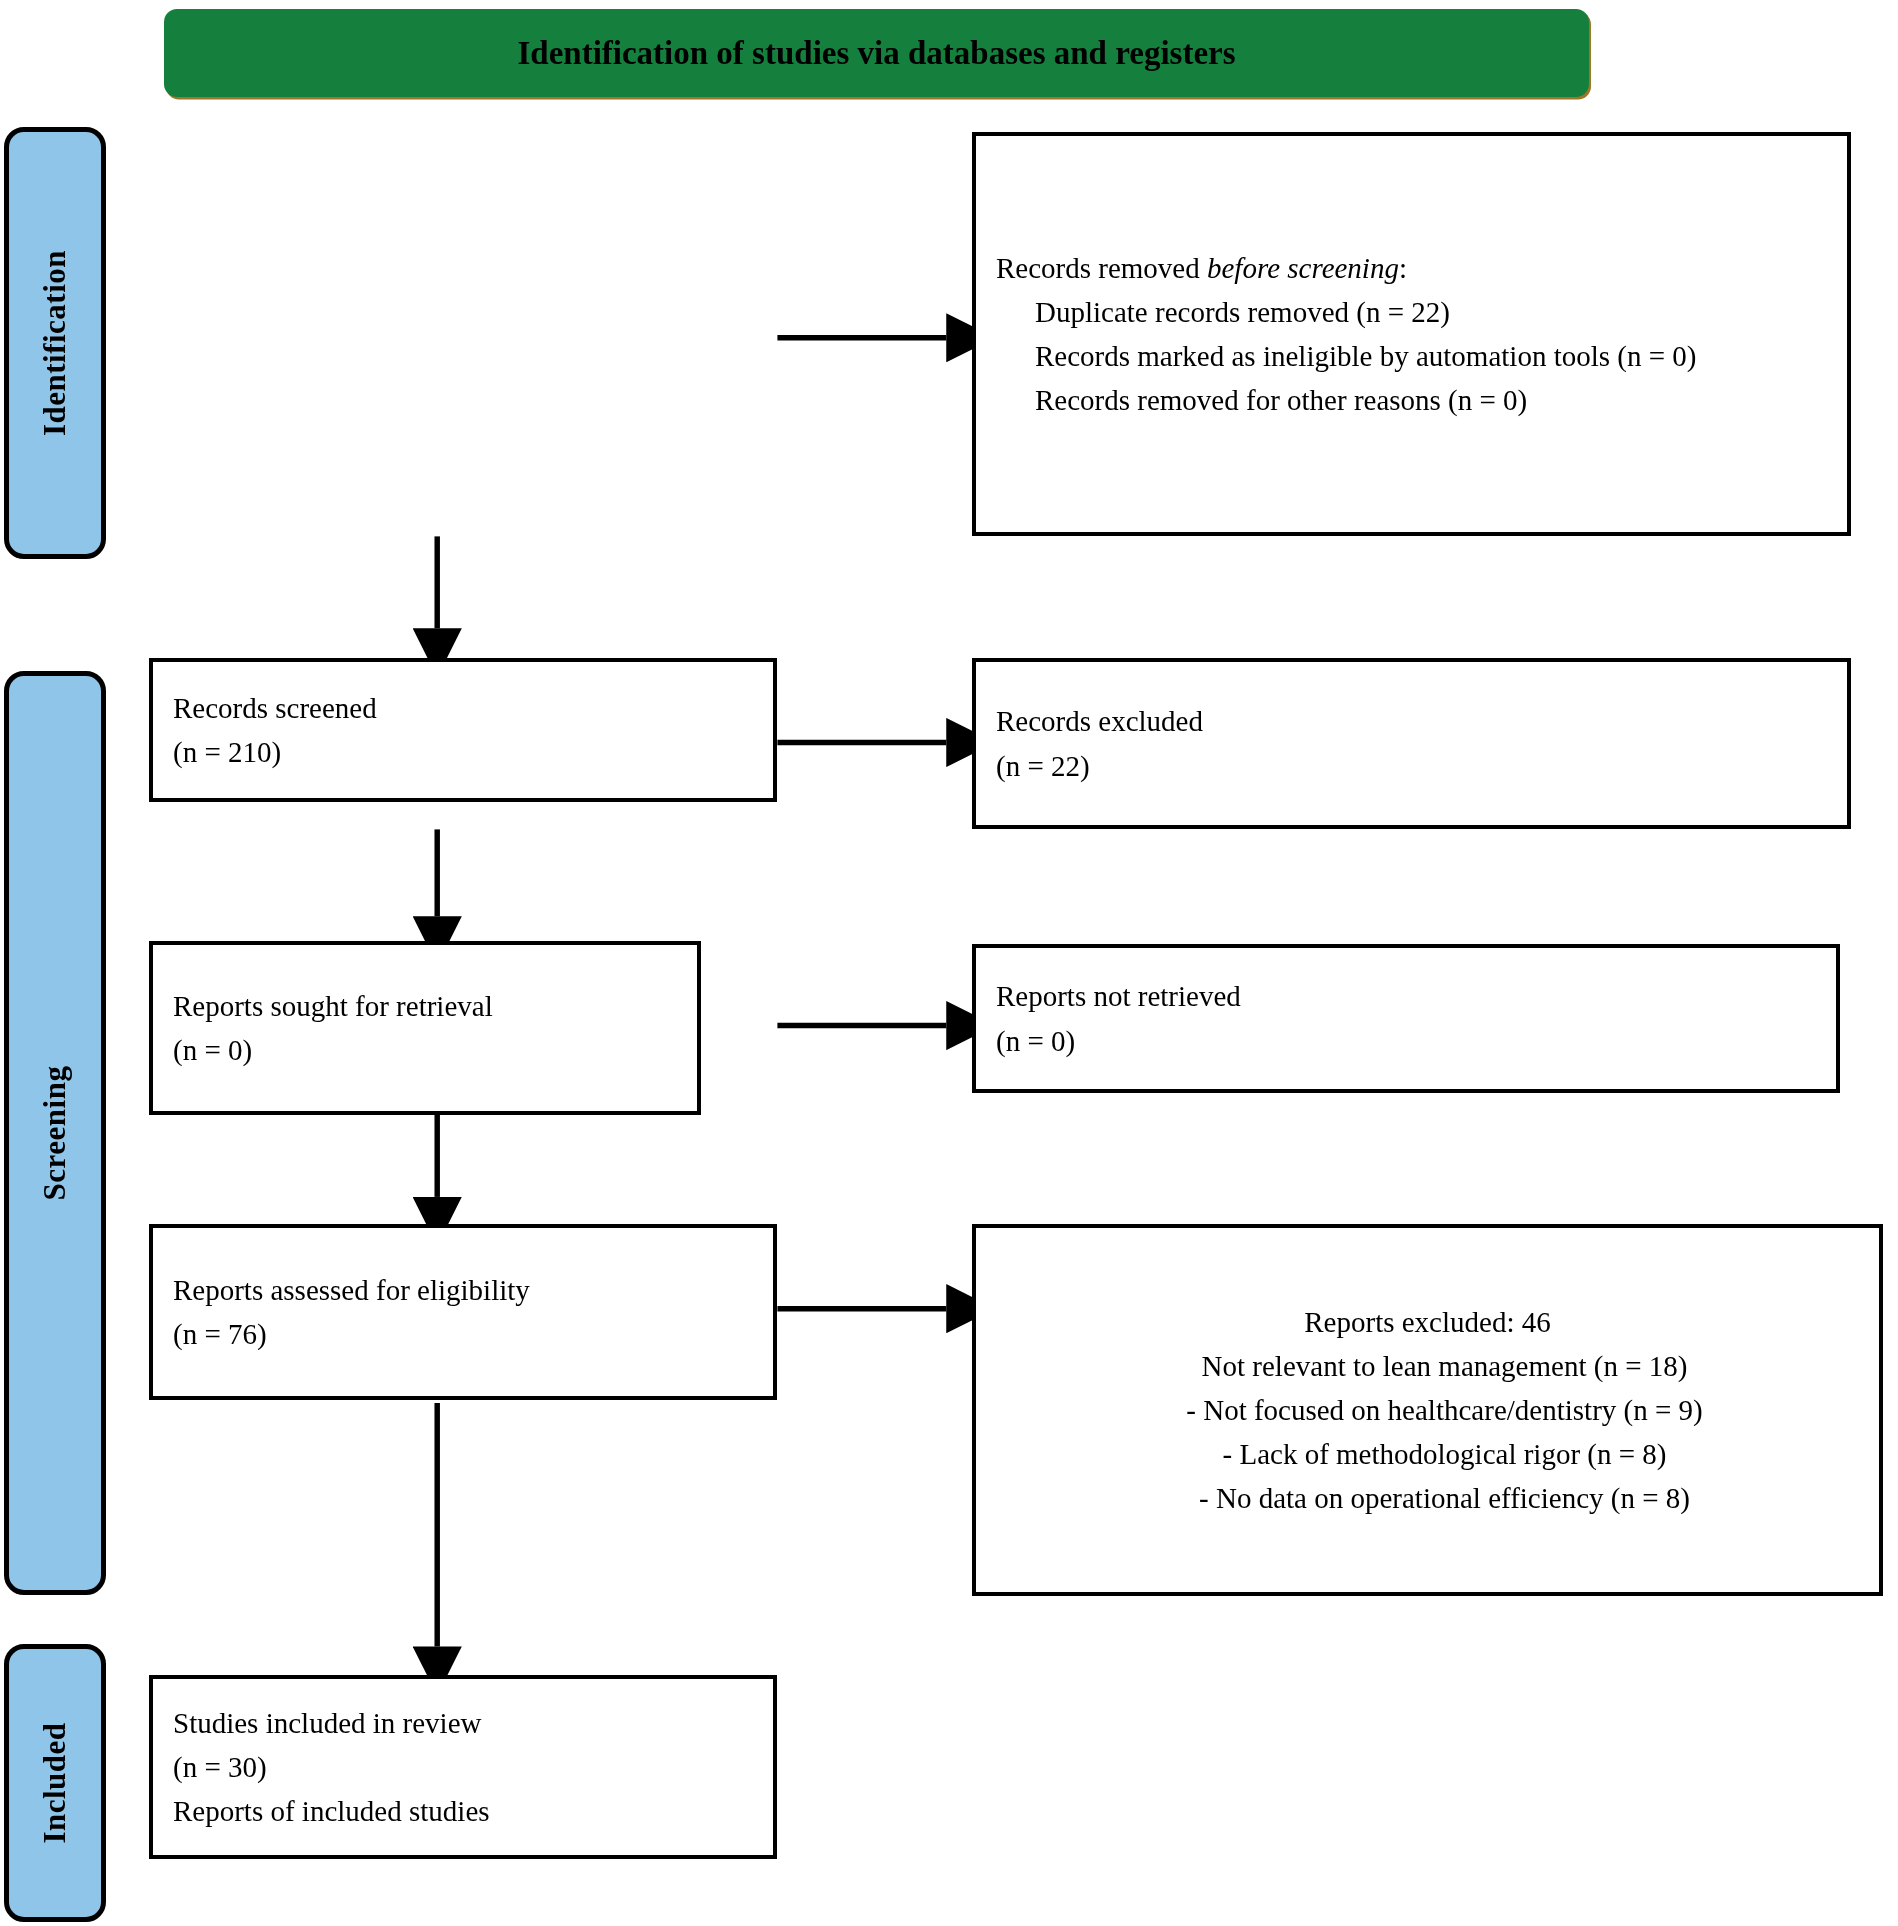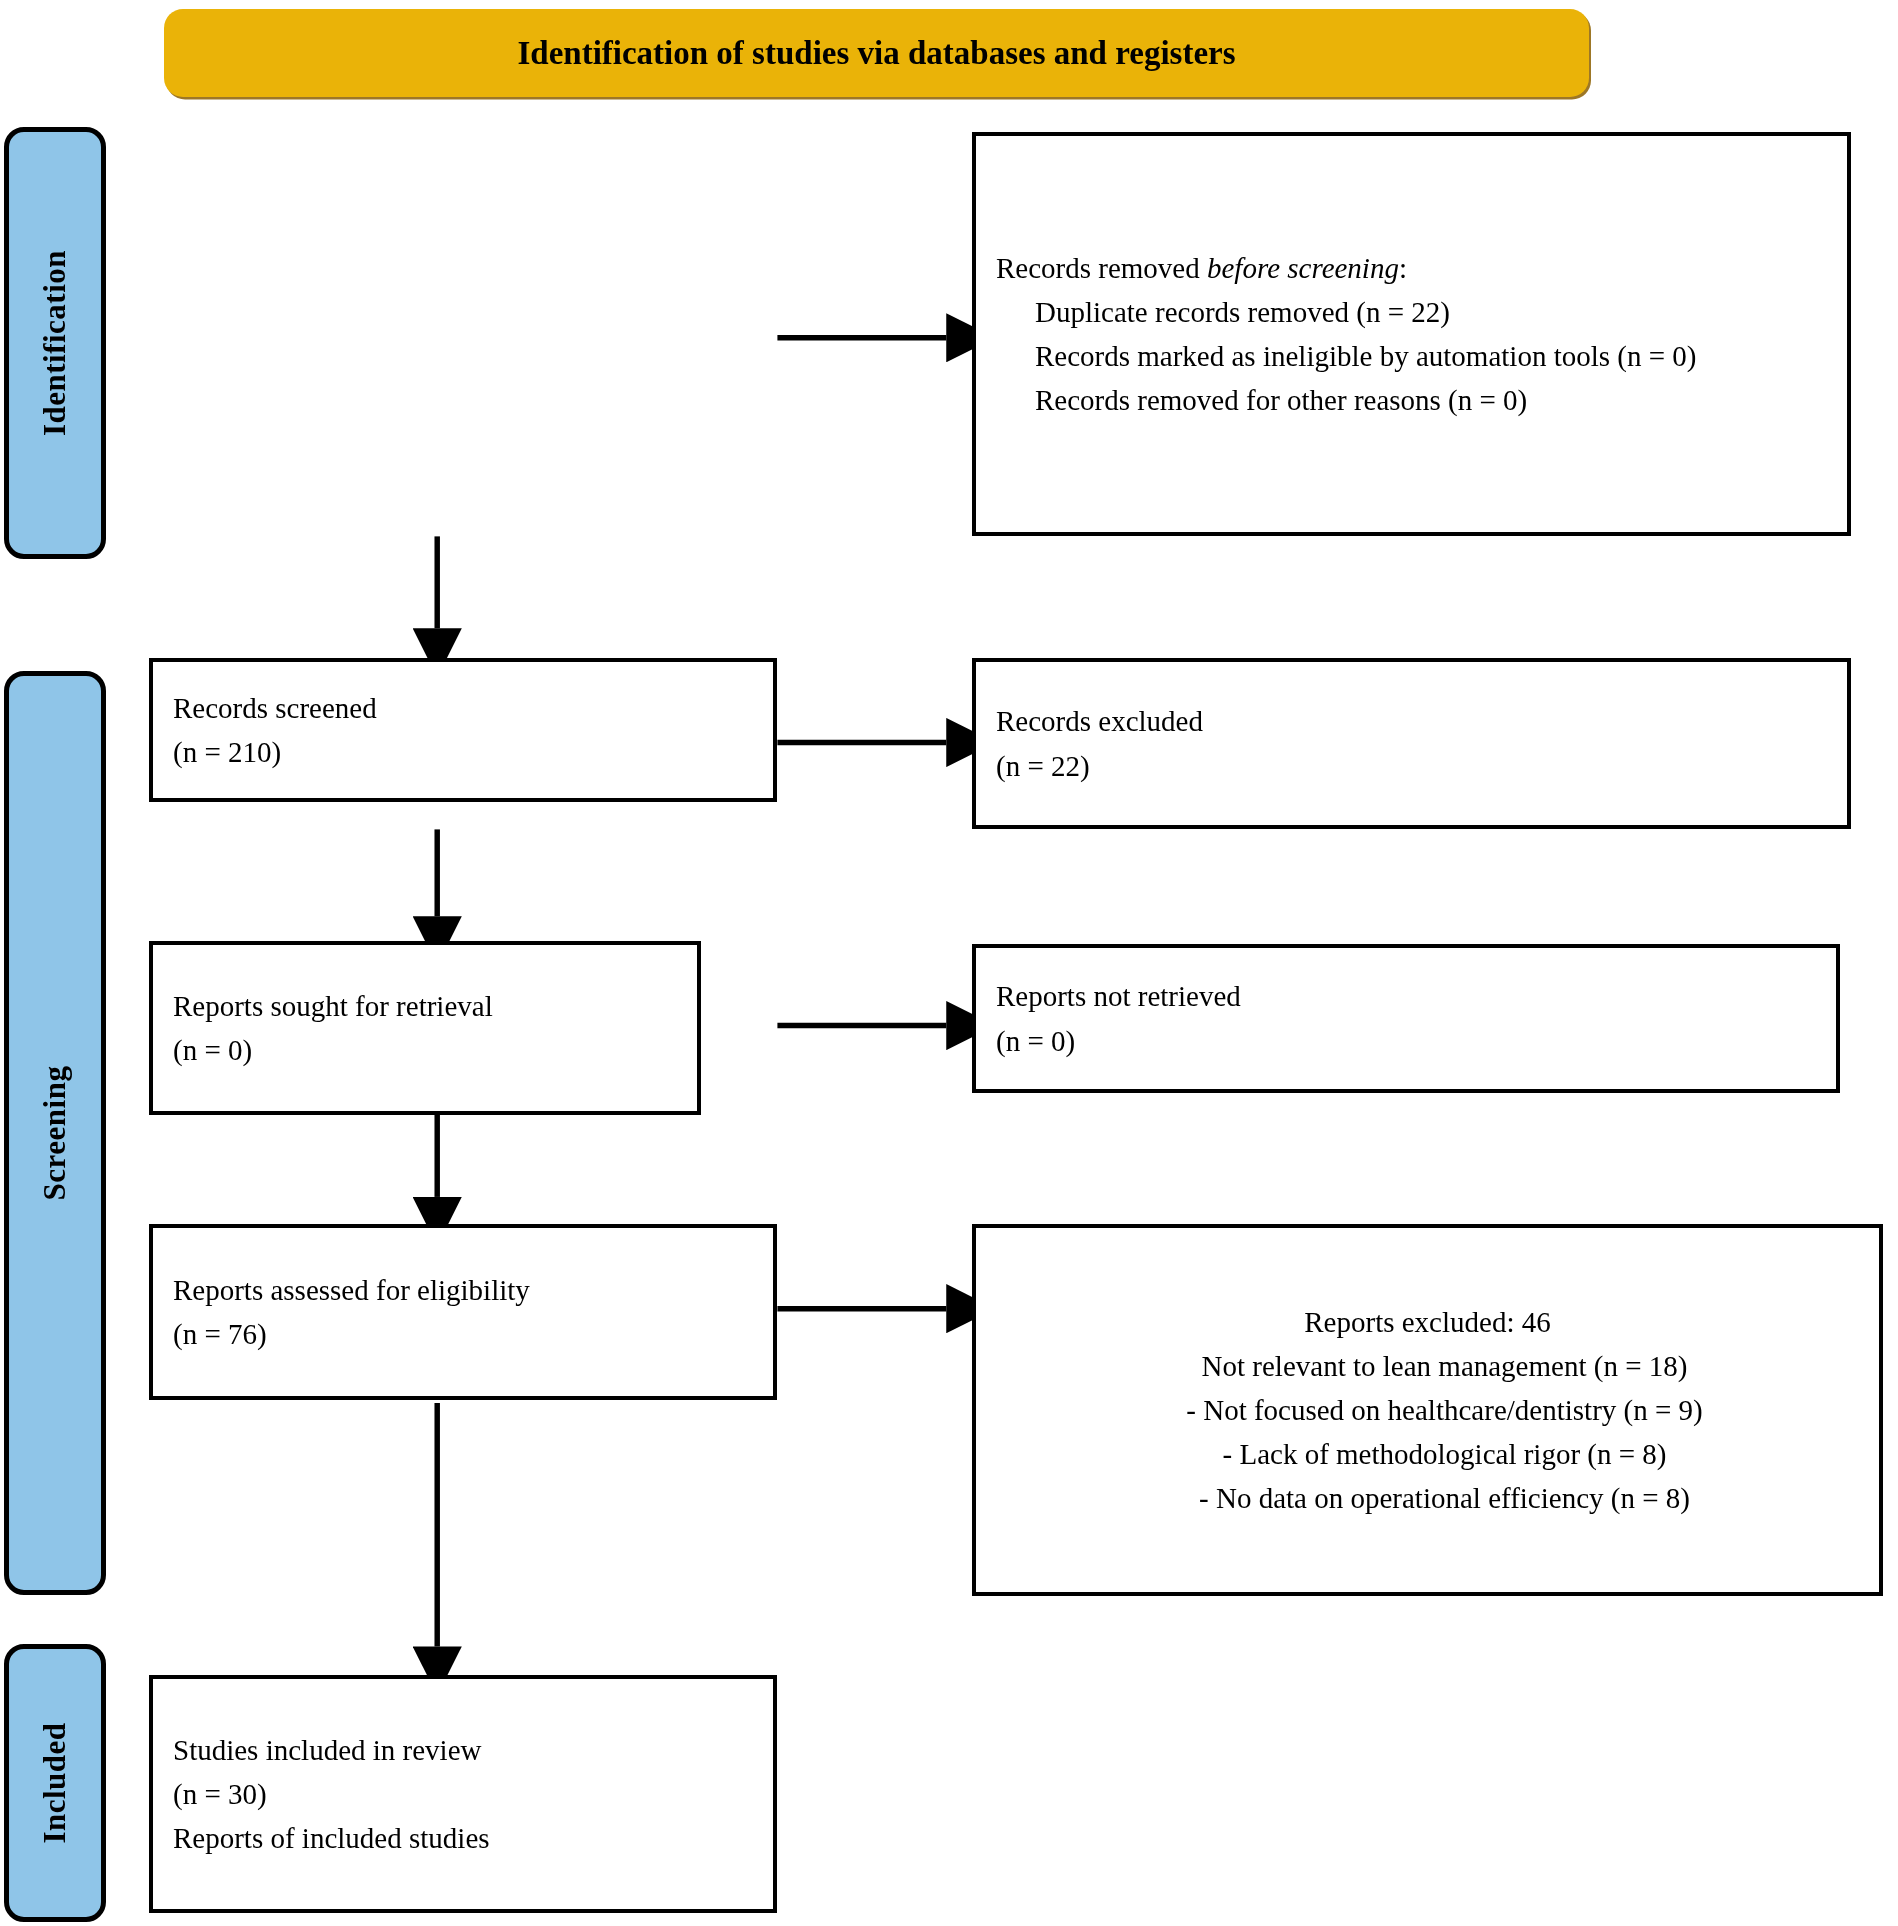--- a/index.html
+++ b/index.html
@@ -40,22 +40,22 @@
     font-family: "Liberation Serif", "DejaVu Serif", serif;
   }
 
   
   #header-banner {
     position: absolute;
     left: 164px;
     top: 9px;
     width: 1425px;
     height: 88px;
-    background: #eab308;
-    border-radius: 19px;
+    background: #15803d;
+    border-radius: 13px;
     box-shadow: 2px 2.5px 0 0 rgba(140,95,0,0.85);
     display: flex;
     align-items: center;
     justify-content: center;
     box-sizing: border-box;
   }
   #header-banner .banner-text {
     font-weight: bold;
     font-size: 33px;
     color: #000000;
@@ -186,20 +186,20 @@
   </div>
 
   <div class="flow-box" style="left:972px; top:1224px; width:911px; height:372px;text-align:center;">
     <div class="line">Reports excluded: 46</div>
     <div class="line indent">Not relevant to lean management (n = 18)</div>
     <div class="line indent">- Not focused on healthcare/dentistry (n = 9)</div>
     <div class="line indent">- Lack of methodological rigor (n = 8)</div>
     <div class="line indent">- No data on operational efficiency (n = 8)</div>
   </div>
 
-  <div class="flow-box" style="left:149px; top:1675px; width:628px; height:238px;">
+  <div class="flow-box" style="left:149px; top:1675px; width:628px; height:184px;">
     <div class="line">Studies included in review</div>
     <div class="line">(n = 30)</div>
     <div class="line">Reports of included studies</div>
   </div>
 
 </div>
 
 
 </body></html>

